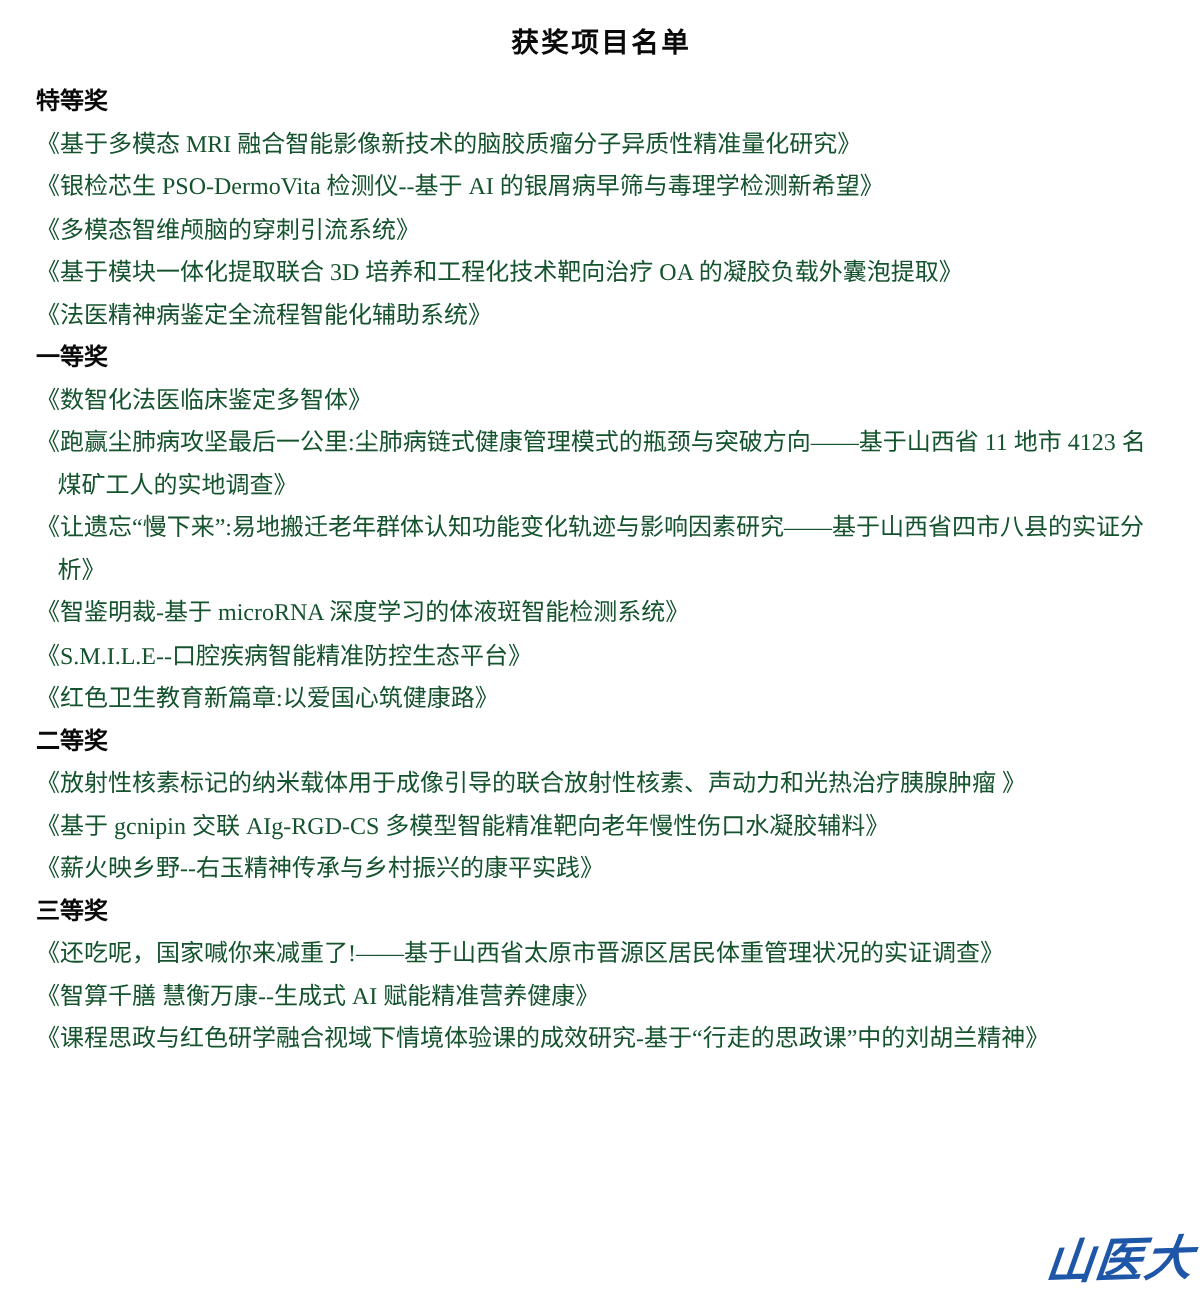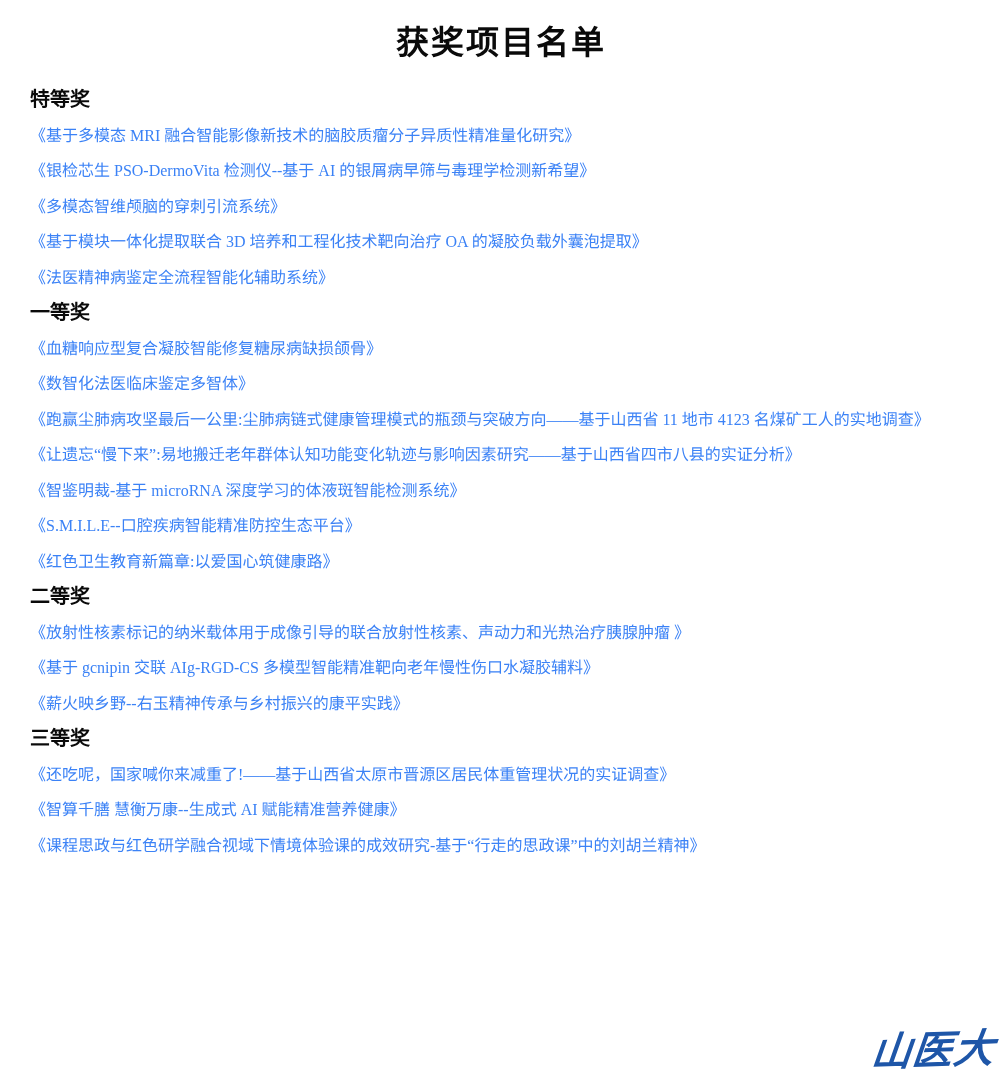--- a/index.html
+++ b/index.html
@@ -15,41 +15,41 @@
     width: 1000px;
     height: 1082px;
     box-sizing: border-box;
     padding: 10px 28px 0 30px;
     color: #111111;
     font-family: "Liberation Serif", "DejaVu Serif", serif;
   }
   .doc-title {
     margin: 6px 0 18px 0;
     text-align: center;
-    font-size: 33px;
+    font-size: 23px;
     font-weight: 700;
     letter-spacing: 2px;
     color: #0a0a0a;
     font-family: "Liberation Sans", "DejaVu Sans", sans-serif;
   }
   .section-heading {
     margin: 0;
     font-size: 20px;
     font-weight: 700;
     line-height: 35.5px;
     color: #0a0a0a;
     font-family: "Liberation Sans", "DejaVu Sans", sans-serif;
   }
   .award-item {
-    font-size: 16px;
+    font-size: 20px;
     line-height: 35.5px;
     max-width: 942px;
     padding-left: 18px;
     text-indent: -18px;
-    color: #3b82f6;
+    color: #14532d;
     word-break: break-all;
   }
   .watermark {
     position: absolute;
     left: 872px;
     top: 1018px;
     font-size: 40px;
     font-weight: 700;
     font-style: italic;
     letter-spacing: 1px;
@@ -67,21 +67,20 @@
   <h1 class="doc-title">获奖项目名单</h1>
 
   <h2 class="section-heading">特等奖</h2>
   <div class="award-item">《基于多模态 MRI 融合智能影像新技术的脑胶质瘤分子异质性精准量化研究》</div>
   <div class="award-item">《银检芯生 PSO-DermoVita 检测仪--基于 AI 的银屑病早筛与毒理学检测新希望》</div>
   <div class="award-item">《多模态智维颅脑的穿刺引流系统》</div>
   <div class="award-item">《基于模块一体化提取联合 3D 培养和工程化技术靶向治疗 OA 的凝胶负载外囊泡提取》</div>
   <div class="award-item">《法医精神病鉴定全流程智能化辅助系统》</div>
 
   <h2 class="section-heading">一等奖</h2>
-  <div class="award-item">《血糖响应型复合凝胶智能修复糖尿病缺损颌骨》</div>
   <div class="award-item">《数智化法医临床鉴定多智体》</div>
   <div class="award-item">《跑赢尘肺病攻坚最后一公里:尘肺病链式健康管理模式的瓶颈与突破方向——基于山西省 11 地市 4123 名煤矿工人的实地调查》</div>
   <div class="award-item">《让遗忘“慢下来”:易地搬迁老年群体认知功能变化轨迹与影响因素研究——基于山西省四市八县的实证分析》</div>
   <div class="award-item">《智鉴明裁-基于 microRNA 深度学习的体液斑智能检测系统》</div>
   <div class="award-item">《S.M.I.L.E--口腔疾病智能精准防控生态平台》</div>
   <div class="award-item">《红色卫生教育新篇章:以爱国心筑健康路》</div>
 
   <h2 class="section-heading">二等奖</h2>
   <div class="award-item">《放射性核素标记的纳米载体用于成像引导的联合放射性核素、声动力和光热治疗胰腺肿瘤 》</div>
   <div class="award-item">《基于 gcnipin 交联 AIg-RGD-CS 多模型智能精准靶向老年慢性伤口水凝胶辅料》</div>

